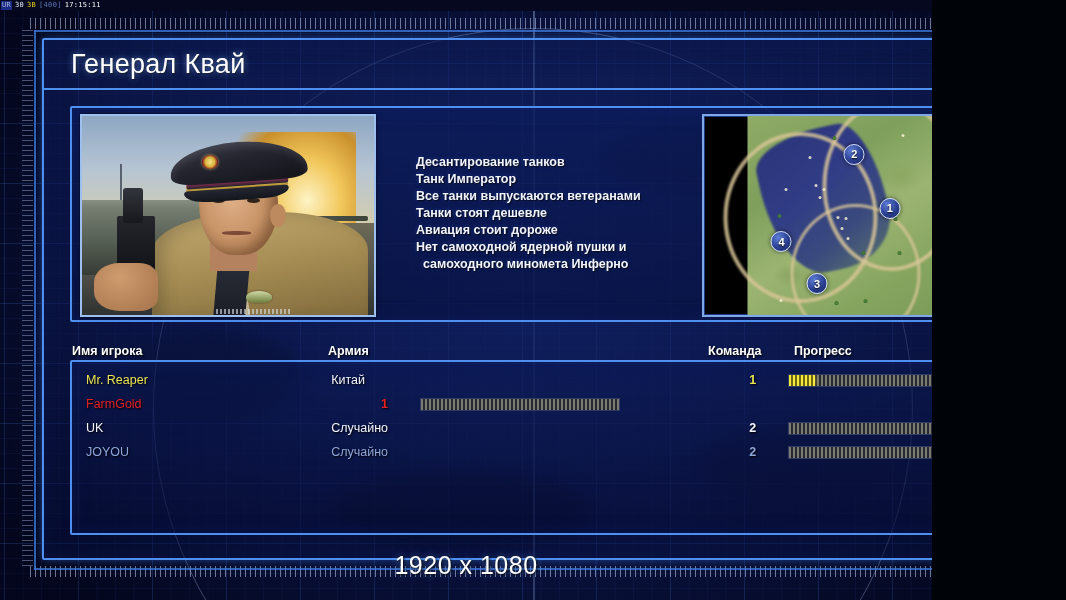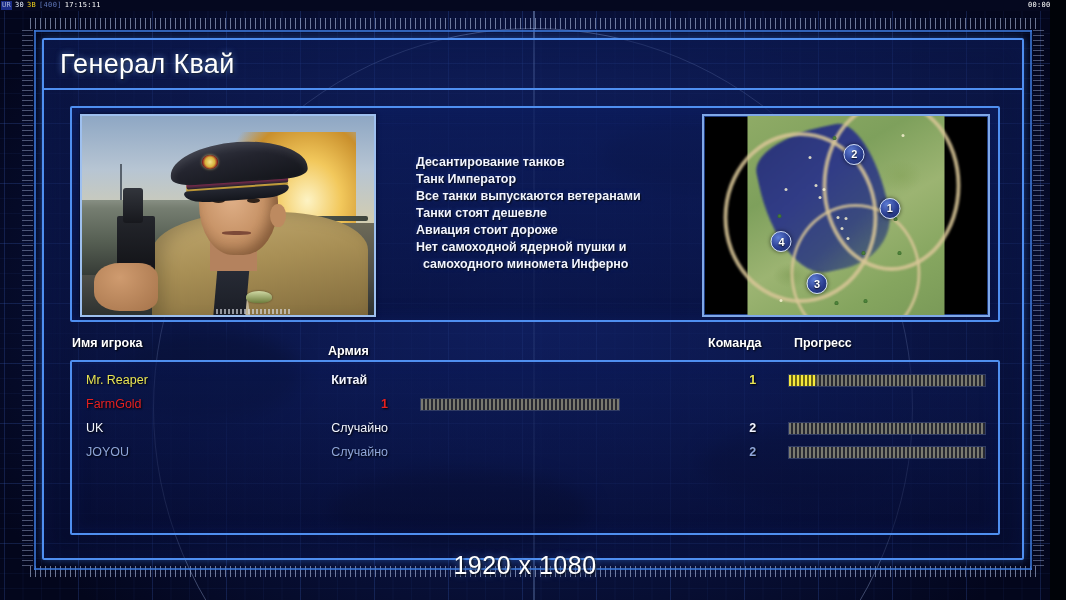--- a/index.html
+++ b/index.html
@@ -4,21 +4,21 @@
 <style>
   * { box-sizing: border-box; margin: 0; padding: 0; }
   html, body {
     width: 1066px; height: 600px;
     background: #000308;
     font-family: "Liberation Sans", sans-serif;
     overflow: hidden;
   }
   #screen {
     position: relative;
-    width: 1050px; height: 600px;
+    width: 932px; height: 600px;
     background:
       radial-gradient(ellipse 620px 430px at 533px 300px, #12246e 0%, #0d1a52 38%, #081038 65%, #03061c 100%),
       #02040f;
     overflow: hidden;
   }
 
   
   .bg-grid {
     position: absolute; inset: 0;
     background-image:
@@ -108,21 +108,21 @@
     background: linear-gradient(180deg, rgba(16,32,96,0.55), rgba(8,16,60,0.45));
     box-shadow: 0 0 9px rgba(60,130,240,0.45), inset 0 0 24px rgba(10,24,80,0.5);
     z-index: 10;
   }
   .title-bar {
     position: absolute; left: 0; top: 0; width: 100%; height: 50px;
     border-bottom: 2px solid #4f8ff0;
     display: flex; align-items: center;
   }
   .title-text {
-    margin-left: 16px;
+    margin-left: 27px;
     color: #ffffff;
     font-size: 27px;
     letter-spacing: .3px;
     text-shadow: 0 0 6px rgba(120,170,255,0.7), 1px 1px 2px #000;
   }
 
   
   .info-panel {
     position: absolute; left: 26px; top: 66px; width: 930px; height: 216px;
     border: 2px solid #4f8ff0;
@@ -339,21 +339,21 @@
     color: #ffffff;
     font-size: 11px; font-weight: bold;
     display: flex; align-items: center; justify-content: center;
     text-shadow: 0 1px 2px #000;
     box-shadow: 0 0 4px rgba(0,0,0,0.6);
   }
 
   
   .table-head {
     position: absolute; left: 28px; top: 296px; width: 926px; height: 22px;
-    display: flex; align-items: flex-start;
+    display: flex; align-items: flex-end;
   }
   .table-head .col {
     color: #ffffff; font-size: 12.5px; font-weight: bold;
     text-shadow: 1px 1px 2px #000;
   }
   .col-name { width: 256px; }
   .col-army { width: 380px; margin-top: 8px; }
   .col-team { width: 86px; }
   .col-prog { width: 200px; }
 
@@ -546,21 +546,21 @@
       <div class="col col-name">Имя игрока</div>
       <div class="col col-army">Армия</div>
       <div class="col col-team">Команда</div>
       <div class="col col-prog">Прогресс</div>
     </div>
 
     <div class="table-body">
 
       <div class="row">
         <div class="cell-name" style="color:#e8e452;">Mr. Reaper</div>
-        <div class="cell-army" style="color:#f2f5ff;font-weight:bold;">Китай</div>
+        <div class="cell-army" style="color:#f2f5ff;">Китай</div>
         <div class="cell-team" style="color:#e8e452;">1</div>
         <div class="cell-prog">
           <div class="bar">
             <div class="bar-track"></div>
             <div class="bar-fill" style="width: 13%;"></div>
           </div>
         </div>
       </div>
 
       <div class="row">

